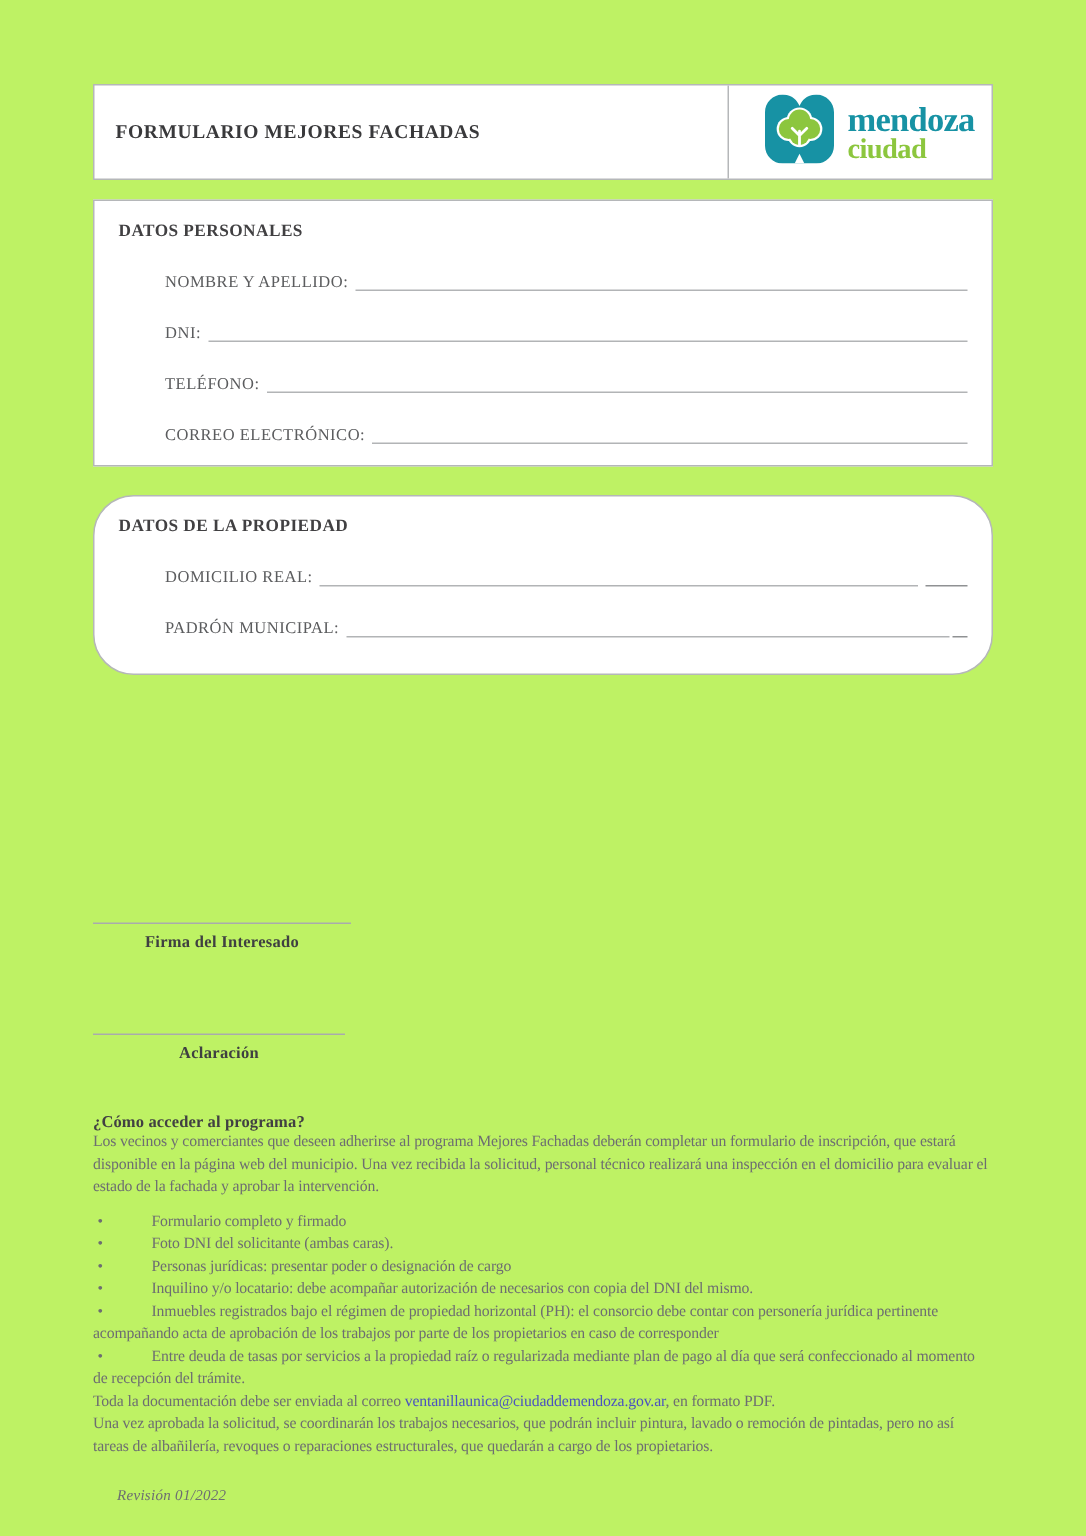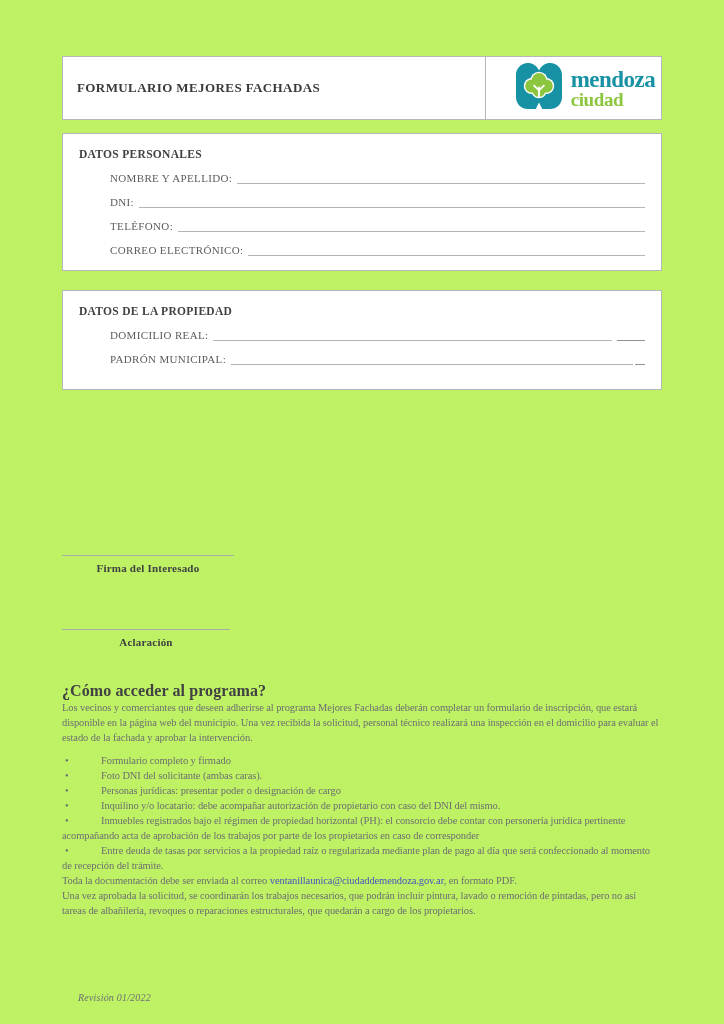--- a/index.html
+++ b/index.html
@@ -13,47 +13,47 @@
     overflow:hidden;
   }
   .content { position:absolute; left:62px; top:0; width:600px; }
 
   
   .box { border:1px solid #b5b7b9; box-sizing:border-box; background:#fff; }
 
   .header-box { margin-top:56px; height:64px; display:flex; align-items:stretch; }
   .header-title-cell { flex:1; display:flex; align-items:center; padding-left:14px; }
   .form-title { font-size:13px; font-weight:bold; color:#39393b; letter-spacing:.4px; }
-  .logo-cell { width:176px; border-left:1px solid #b5b7b9; display:flex; align-items:center; padding-left:24px; box-sizing:border-box;justify-content:center; }
+  .logo-cell { width:176px; border-left:1px solid #b5b7b9; display:flex; align-items:center; padding-left:24px; box-sizing:border-box; }
   .logo-icon { flex:0 0 auto; }
   .logo-text { margin-left:9px; line-height:1; }
   .logo-line1 { font-size:23px; font-weight:bold; letter-spacing:-.5px; line-height:22px; }
   .logo-line2 { font-size:19px; font-weight:bold; letter-spacing:-.4px; line-height:17px; }
 
   .data-box { margin-top:13px; padding:14px 16px 14px 16px; }
-  .data-box.property { margin-top:19px; padding-bottom:24px; }
+  .data-box.property { margin-top:19px; padding-bottom:24px;border-radius:27px; }
   .box-title { font-size:11.5px; font-weight:bold; color:#414042; letter-spacing:.3px; }
 
-  .field-row { display:flex; align-items:flex-end; margin-top:10px; height:14px;padding-left:31px; }
+  .field-row { display:flex; align-items:flex-end; margin-top:20px; height:14px;padding-left:31px; }
   .field-label { font-size:11px; color:#5b5c5e; letter-spacing:.35px; white-space:nowrap; }
   .field-line { flex:1; border-bottom:1px solid #b2b4b6; margin-left:5px; height:11px; }
   .tail { border-bottom:1px solid #8f9193; height:11px; }
   .tail-long { width:28px; margin-left:5px; }
   .tail-short { width:10px; margin-left:2px; }
 
   
   .signature-row { margin-top:165px; display:flex; justify-content:center; gap:55px;flex-direction:column; }
   .sig-col { text-align:center; }
   .sig-col.left { width:172px; }
   .sig-col.right { width:168px; }
   .sig-line { border-top:1px solid #a9abad; height:0; }
   .sig-label { margin-top:6px; font-size:11px; font-weight:bold; color:#3f4041; letter-spacing:.2px; }
 
   
-  .info-heading { margin-top:34px; font-size:16px; font-weight:bold; color:#414042; letter-spacing:.1px; }
+  .info-heading { margin-top:34px; font-size:11px; font-weight:bold; color:#414042; letter-spacing:.1px; }
   .info-heading.second { margin-top:14px; }
   .para { font-size:10.5px; line-height:15px; color:#6d6e71; letter-spacing:-.1px; }
   .req-list { margin-top:8px; }
   .req { font-size:10.5px; line-height:15px; color:#6d6e71; letter-spacing:-.1px; }
   .req .dot { display:inline-block; width:39px; padding-left:3px; box-sizing:border-box; }
   .email-link { color:#4a52c0; cursor:pointer; text-decoration:none; }
   .footer-note { position:absolute; left:78px; top:992px; font-size:10px; font-style:italic; color:#6d6e71; letter-spacing:.2px; }
 </style>
 </head>
 <body>
@@ -137,21 +137,21 @@
       </div>
     </div>
 
     <div class="info-heading">¿Cómo acceder al programa?</div>
     <div class="para">Los vecinos y comerciantes que deseen adherirse al programa Mejores Fachadas deberán completar un formulario de inscripción, que estará disponible en la página web del municipio. Una vez recibida la solicitud, personal técnico realizará una inspección en el domicilio para evaluar el estado de la fachada y aprobar la intervención.</div>
 
     <div class="req-list">
       <div class="req"><span class="dot">•</span><span>Formulario completo y firmado</span></div>
       <div class="req"><span class="dot">•</span><span>Foto DNI del solicitante (ambas caras).</span></div>
       <div class="req"><span class="dot">•</span><span>Personas jurídicas: presentar poder o designación de cargo</span></div>
-      <div class="req"><span class="dot">•</span><span>Inquilino y/o locatario: debe acompañar autorización de propietario con caso del DNI del mismo.</span></div>
+      <div class="req"><span class="dot">•</span><span>Inquilino y/o locatario: debe acompañar autorización de necesarios con copia del DNI del mismo.</span></div>
       <div class="req"><span class="dot">•</span><span>Inmuebles registrados bajo el régimen de propiedad horizontal (PH): el consorcio debe contar con personería jurídica pertinente acompañando acta de aprobación de los trabajos por parte de los propietarios en caso de corresponder</span></div>
       <div class="req"><span class="dot">•</span><span>Entre deuda de tasas por servicios a la propiedad raíz o regularizada mediante plan de pago al día que será confeccionado al momento de recepción del trámite.</span></div>
     </div>
 
     <div class="para"><span>Toda la documentación debe ser enviada al correo </span><a class="email-link">ventanillaunica@ciudaddemendoza.gov.ar</a><span>, en formato PDF.</span></div>
 
     <div class="para">Una vez aprobada la solicitud, se coordinarán los trabajos necesarios, que podrán incluir pintura, lavado o remoción de pintadas, pero no así tareas de albañilería, revoques o reparaciones estructurales, que quedarán a cargo de los propietarios.</div>
 
   </div>
 

